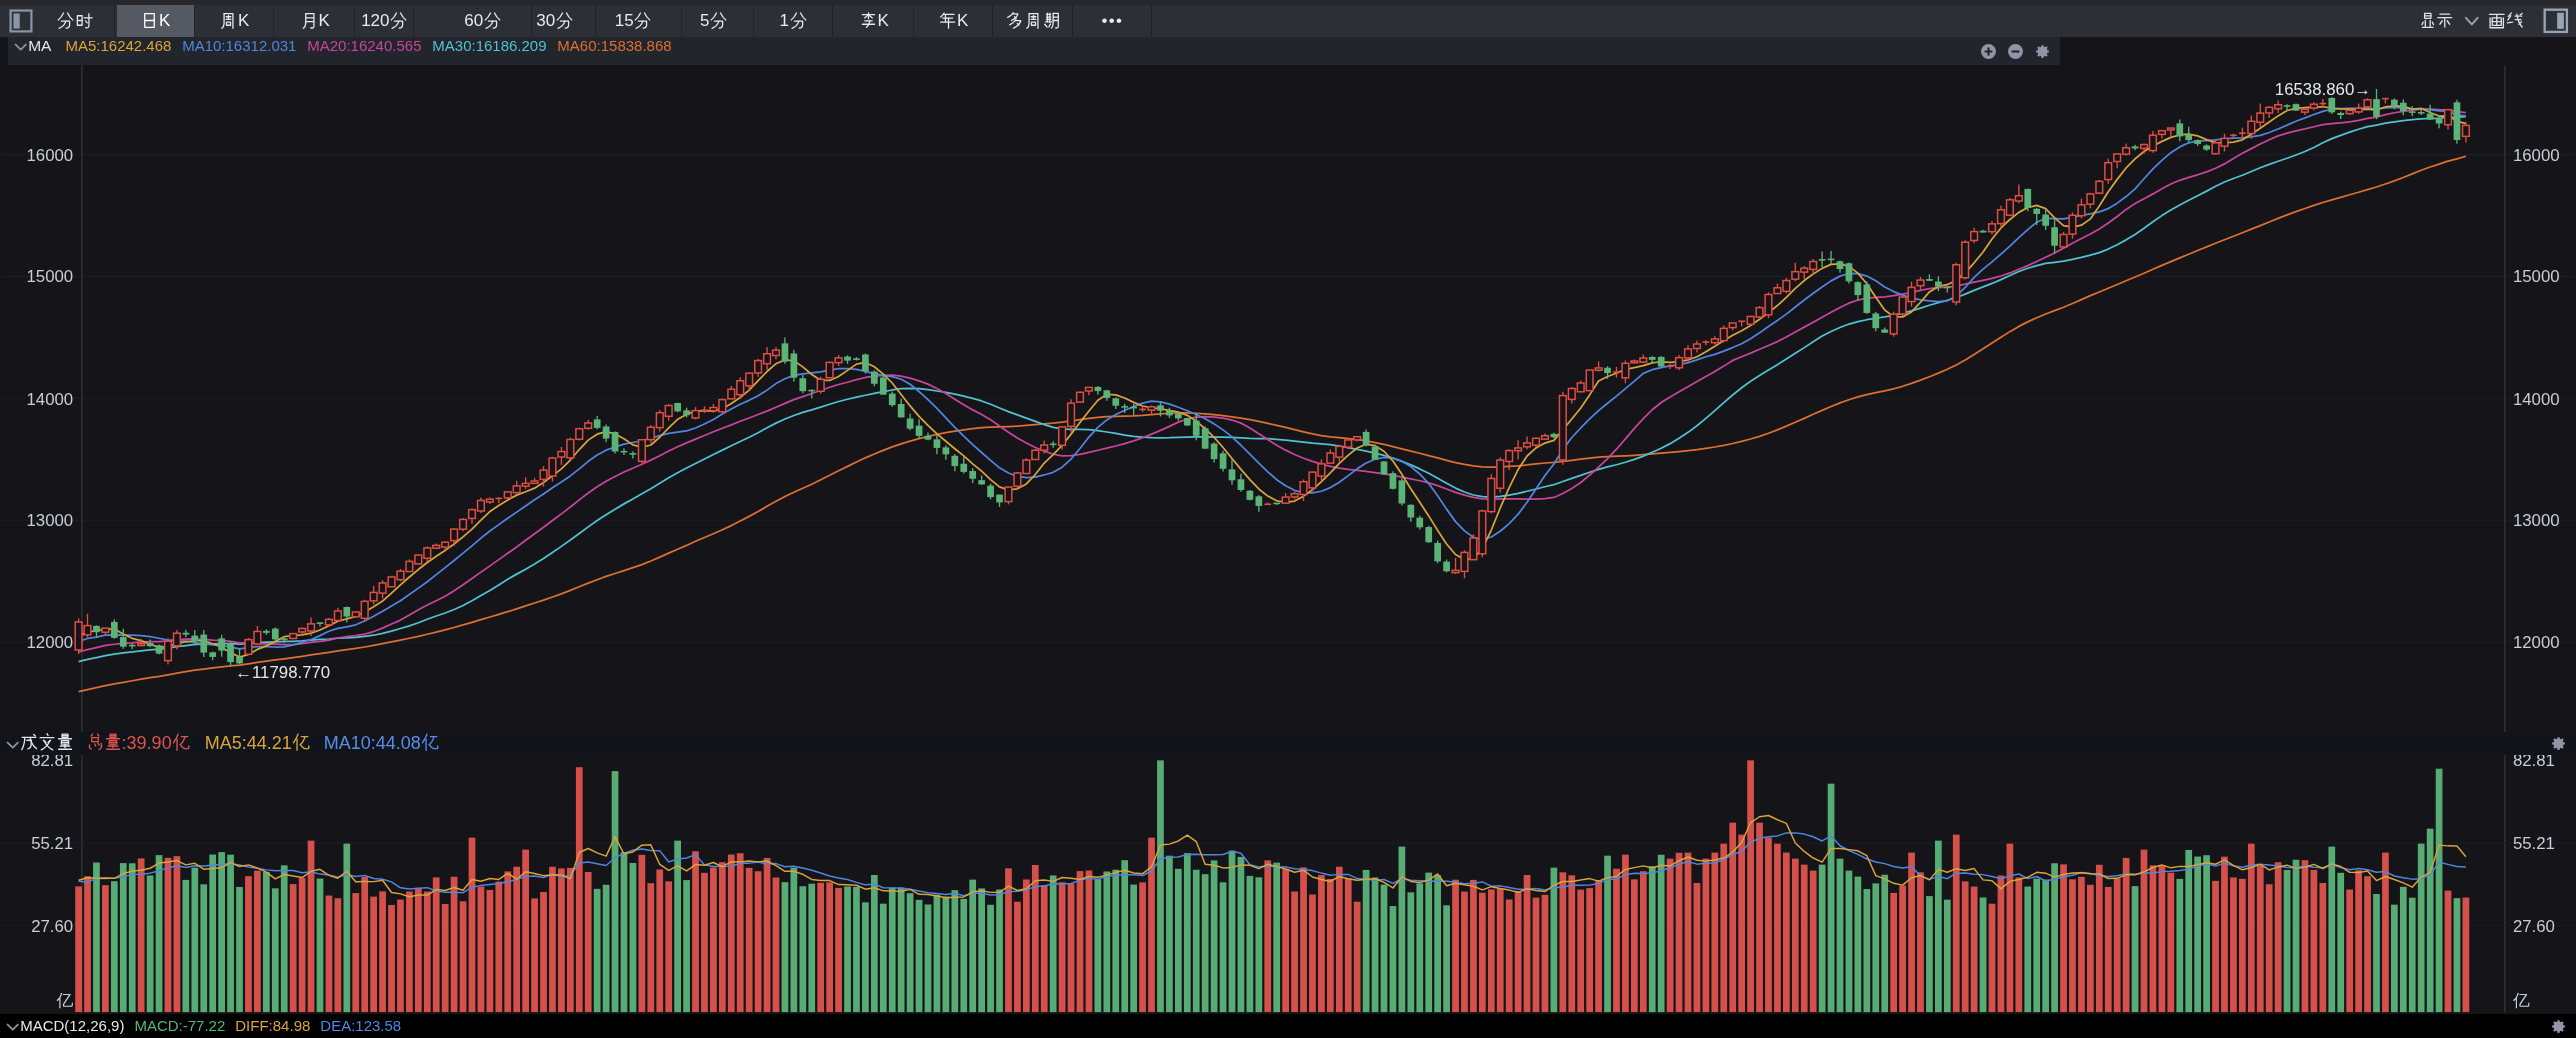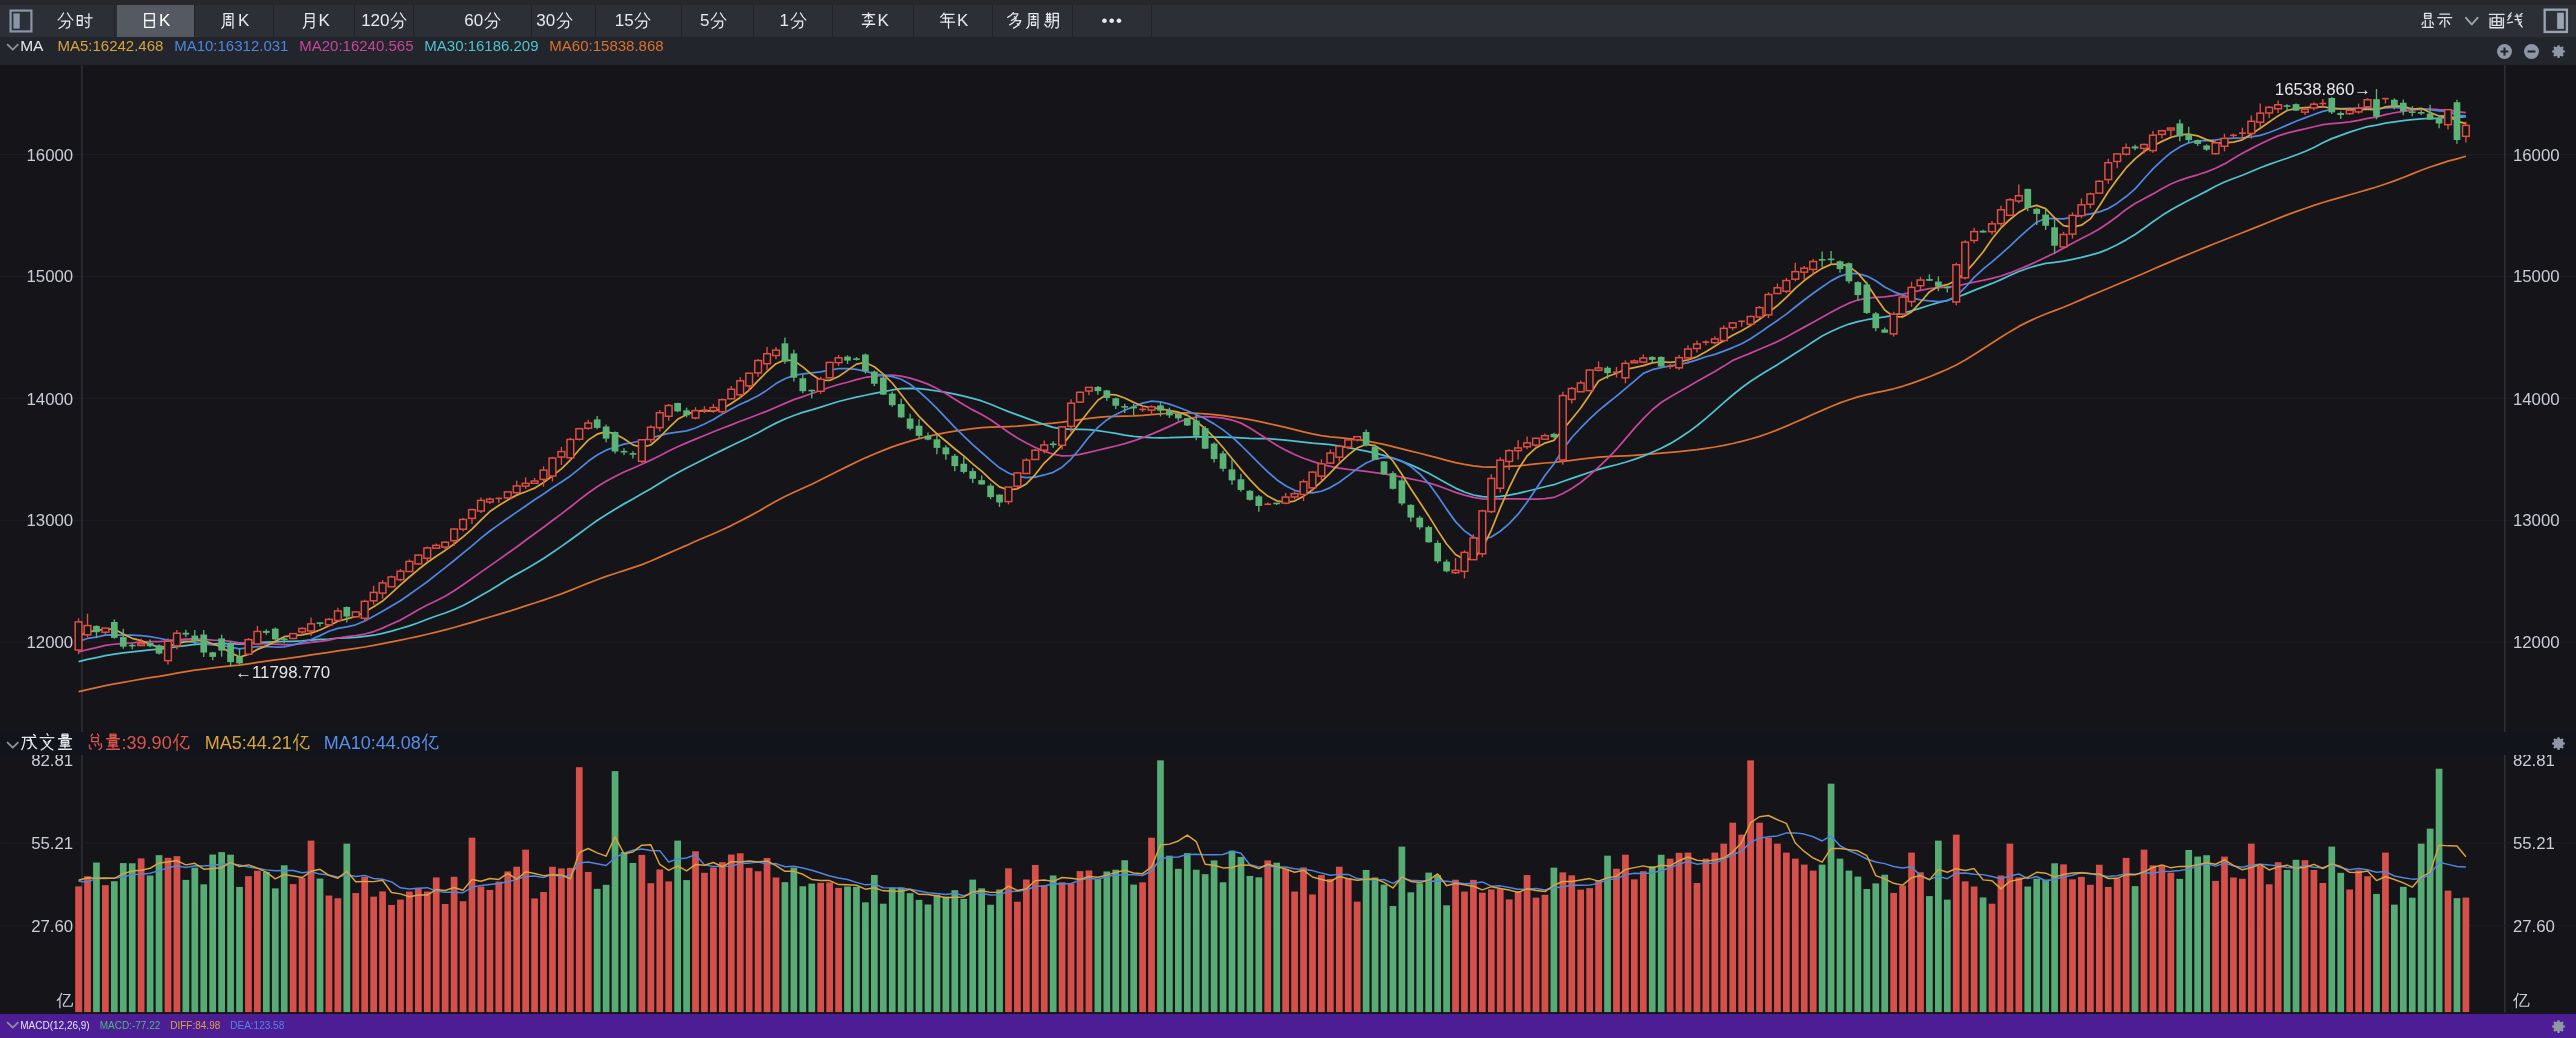--- a/index.html
+++ b/index.html
@@ -1,28 +1,28 @@
 <!DOCTYPE html>
 <html style="font-size:10.8px"><head><meta charset="utf-8"><style>
 *{margin:0;padding:0;box-sizing:border-box}
 html,body{width:2576px;height:1038px;background:#141419;overflow:hidden;font-family:"Liberation Sans",sans-serif}
 .g path{stroke:currentColor;stroke-width:7.5;fill:none;stroke-linecap:round;stroke-linejoin:round}
 #topstrip{position:absolute;left:0;top:0;width:2576px;height:4.7px;background:#27272c}
 #tabbar{position:absolute;left:0;top:4.7px;width:2576px;height:32px;background:#2d2f36}
 .tab{position:absolute;top:0;height:32px;display:flex;align-items:center;justify-content:center;color:#e8eaee;font-size:17px;border-right:1.3px solid #222228}
 .tab .g{margin:0 0.7px}
 .tab.sel{background:#555962;color:#fff}
-#marow{position:absolute;left:0;top:37px;width:2576px;height:28px;background:#22252b;color:#b9bdc6;font-size:15px}
+#marow{position:absolute;left:8px;top:37px;width:2052px;height:28px;background:#22252b;color:#b9bdc6;font-size:15px}
 #marow span{margin-right:10.8px}
 .ch{width:17.5px;height:17.5px;vertical-align:-4px;margin:0 -1.3px 0 4px}
 #chart{position:absolute;left:0;top:0}
 .ax{font-family:"Liberation Sans";font-size:25px;fill:#c9cdd6}
 .an{font-family:"Liberation Sans";font-size:25px;fill:#e4e6ea}
 #volhdr{position:absolute;left:0;top:732px;width:2576px;height:23px;background:#11141b;color:#dfe2e8;font-size:18px;line-height:23px}
-#macdhdr{position:absolute;left:0;top:1014px;width:2576px;height:24px;background:#4c1d95;color:#dfe2e8;font-size:10px;line-height:24px}
+#macdhdr{position:absolute;left:0;top:1014px;width:2576px;height:24px;background:#000000;color:#dfe2e8;font-size:15px;line-height:24px}
 .hicons{position:absolute;right:8.7px;top:0;height:100%;display:flex;align-items:center;gap:10px}
 </style></head><body>
 <div id="topstrip"></div>
 <div id="tabbar">
   <div style="position:absolute;left:8.7px;top:4px"><svg style="width:24px;height:24px" viewBox="0 0 38 38">
         <rect x="2.5" y="2.5" width="33" height="33" fill="none" stroke="#8b95a8" stroke-width="3.5"></rect>
         <rect x="7" y="7" width="10" height="24" fill="#8b95a8"></rect>
       </svg></div>
   <div class="tab" style="left:36px;width:79px">
       <svg class="g" style="width:1.00em;height:1.00em;vertical-align:-0.12em" viewBox="0 0 100 100">

